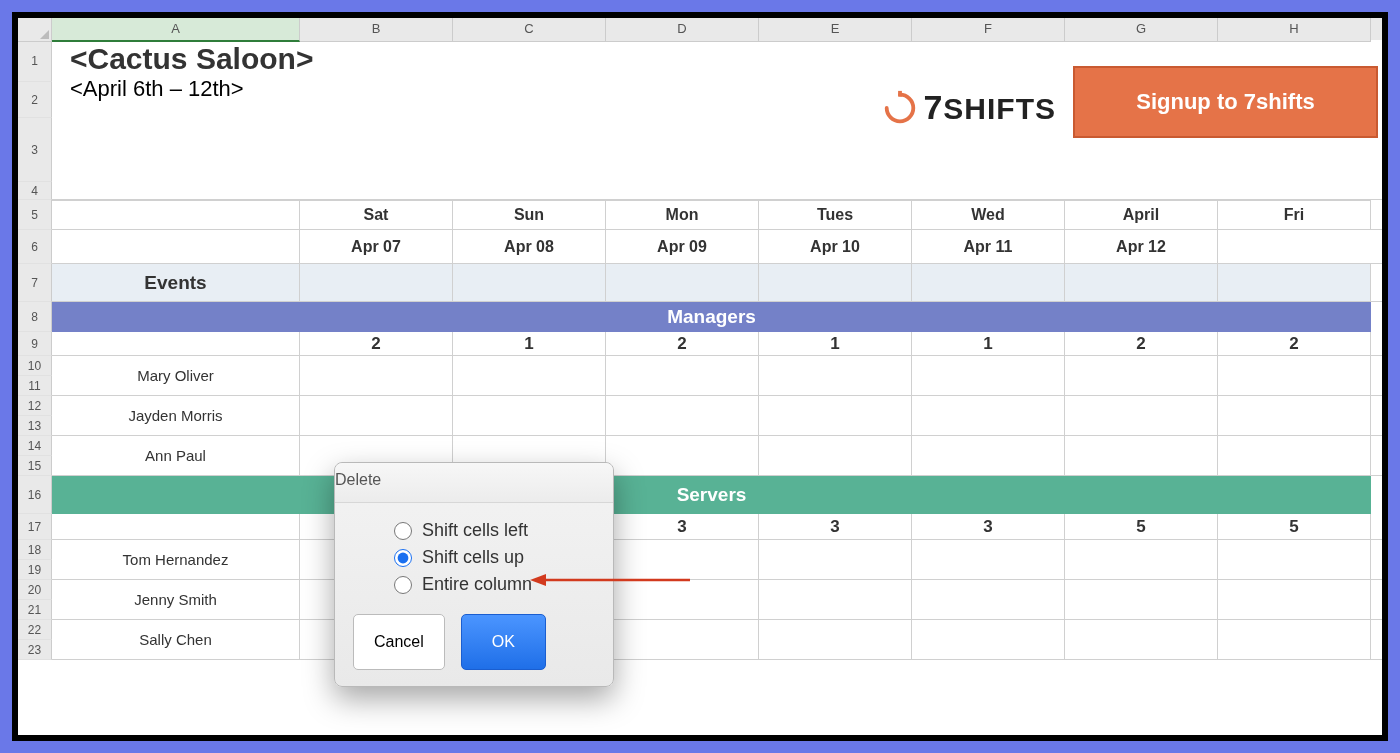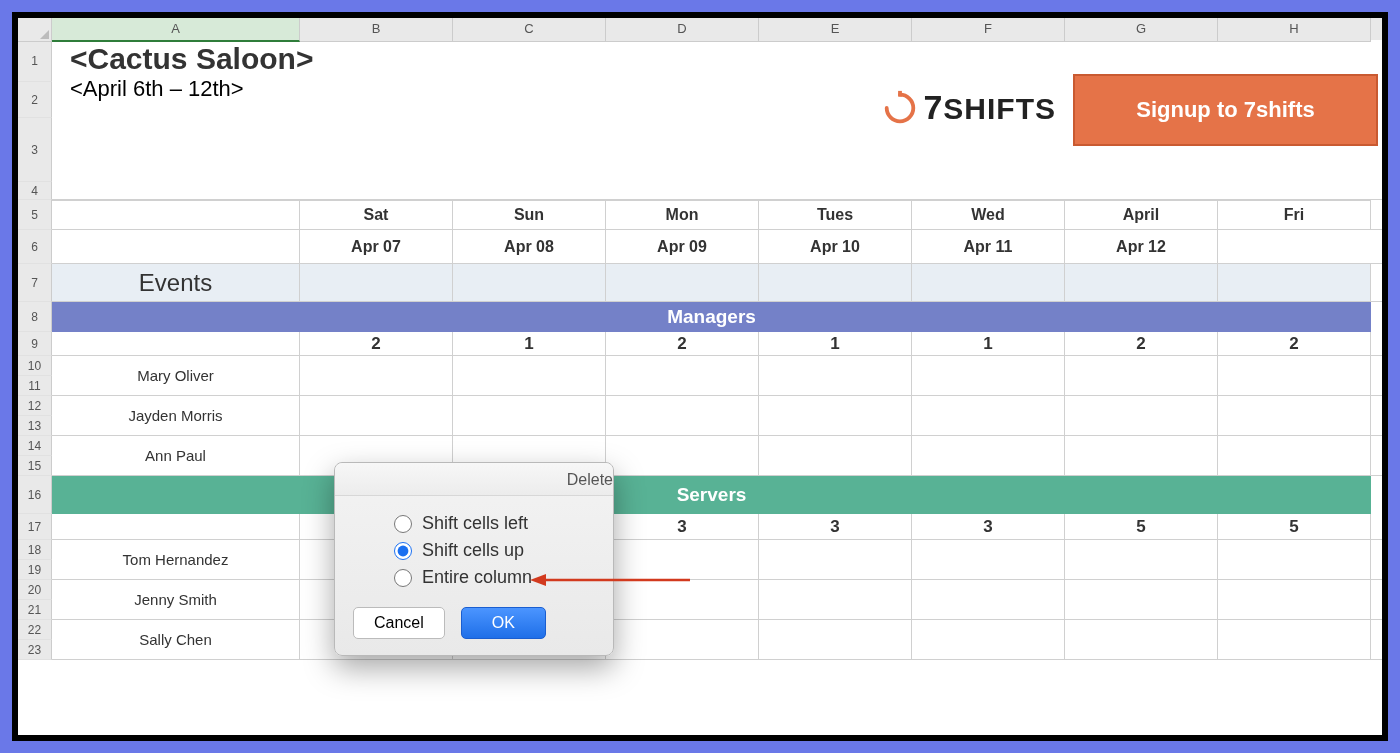--- a/index.html
+++ b/index.html
@@ -147,22 +147,22 @@
     border-top:1px solid #d0d0d0;
   }
   .date-head .cell {
     font-weight:700;
     justify-content:center;
     font-size:16px;
     color:#333;
   }
 
   .events-row .cell:first-child {
-    font-weight:400;
-    font-size:24px;
+    font-weight:700;
+    font-size:19px;
     justify-content:center;
     background:#e8eef4;
   }
   .events-row .cell:not(:first-child){
     background:#e8eef4;
   }
 
   .section-row {
     border-bottom:none;
   }
@@ -188,22 +188,22 @@
     width: 280px;
     background: linear-gradient(#f3f3f3,#e9e9e9);
     border:1px solid #b9b9b9;
     border-radius:8px;
     box-shadow: 0 12px 30px rgba(0,0,0,.35);
     font-size:16px;
     color:#333;
     z-index:50;
   }
   .dialog .titlebar {
-    text-align:right;
-    padding:8px 0 6px;
+    text-align:left;
+    padding:8px 0 13px;
     font-size:16px;
     color:#555;
     border-bottom:1px solid #d7d7d7;
     background: linear-gradient(#f7f7f7,#ececec);
     border-radius:8px 8px 0 0;
   }
   .dialog .opts {
     padding:14px 18px 6px;
     margin-left:41px;
   }
@@ -220,21 +220,21 @@
     accent-color:#1a6ff0;
   }
   .dialog .btns {
     display:flex;
     gap:16px;
     justify-content:flex-start;
     padding:10px 18px 16px;
   }
   .dialog button {
     font-size:16px;
-    padding:6px 20px;
+    padding:18px 20px;
     border-radius:5px;
     border:1px solid #bbb;
     background:#fff;
     cursor:pointer;
   }
   .dialog button.ok {
     background: linear-gradient(#4b95ff,#1f6fe8);
     border:1px solid #1a5ed0;
     color:#fff;
     padding:5px 30px;
@@ -306,21 +306,21 @@
           <div style="position:absolute;right:326px;top:48px;" class="logo-wrap">
             <svg viewBox="0 0 40 40">
               <path d="M20 6 A14 14 0 1 1 6 20" fill="none" stroke="#e57348" stroke-width="4" stroke-linecap="round"></path>
               <rect x="18" y="2" width="4" height="6" fill="#e57348"></rect>
             </svg>
             <span style="display:flex;align-items:baseline;">
               <span style="font-size:34px;">7</span>
                 <span>SHIFTS</span>
             </span>
           </div>
-          <div style="position:absolute;right:4px;top:34px;border-radius:23px;">
+          <div style="position:absolute;right:4px;top:26px;border-radius:23px;">
             <div class="signup-btn">Signup to 7shifts</div>
           </div>
         </div>
 
         <div class="row day-head" style="height:30px">
           <div class="cell" style="border-top:1px solid #d0d0d0;border-right:1px solid #d0d0d0"></div>
           <div class="cell">Sat</div>
           <div class="cell">Sun</div>
           <div class="cell">Mon</div>
           <div class="cell">Tues</div>

